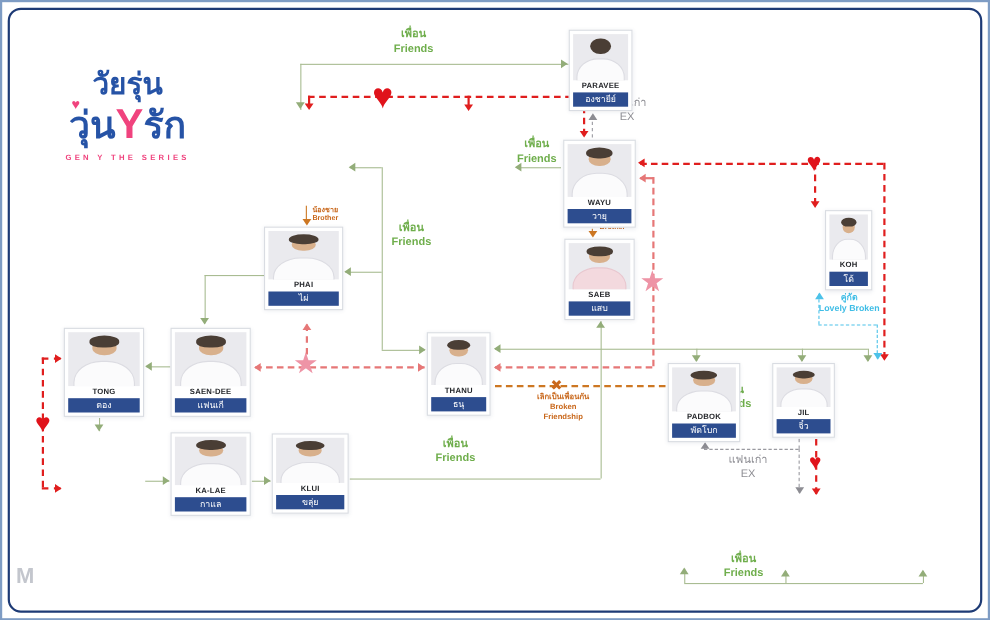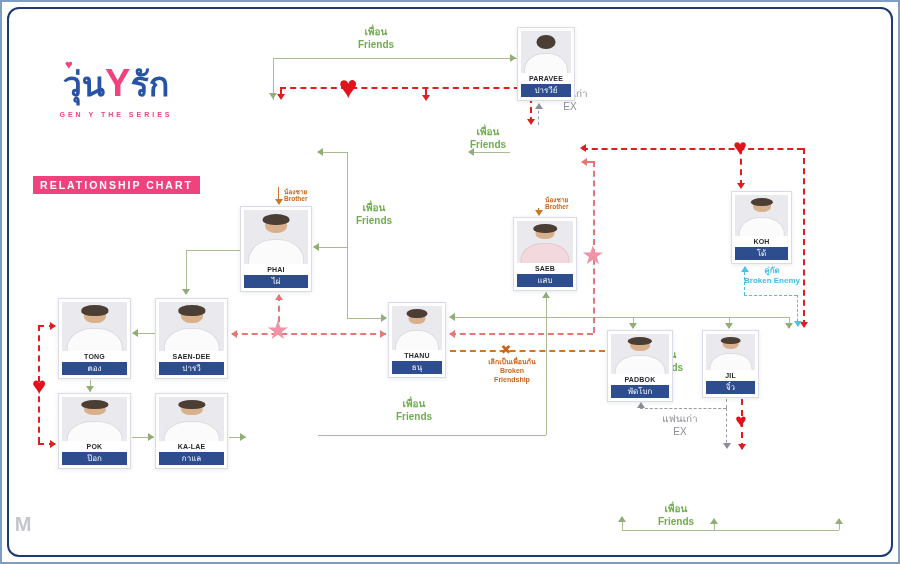--- a/index.html
+++ b/index.html
@@ -74,24 +74,24 @@
   .wm{position:absolute;left:8px;top:514px;width:30px;text-align:center;color:#c3c6cd;z-index:1;}
   .wm .m{font-size:20px;font-weight:bold;line-height:1;}
   .wm .s{font-size:4px;letter-spacing:1px;}
 </style>
 </head>
 <body>
 
 <div class="stage">
 
   <div class="logo">
+    <div class="l1">วัยรุ่น</div>
     <div class="l2"><span class="lh">♥</span><span>วุ่น</span><span class="y">Y</span><span>รัก</span></div>
     <div class="l3">GEN Y THE SERIES</div>
   </div>
-  <div class="banner">RELATIONSHIP CHART</div>
 
   <div class="ln v lg" style="left:273px;top:58px;height:42px"></div>
   <div class="ln h lg" style="left:273px;top:58px;width:244px"></div>
   <i class="ar d cg" style="left:273px;top:99px"></i>
   <i class="ar r cg" style="left:516px;top:58px"></i>
 
   <div class="ln h lg" style="left:470px;top:152px;width:40px"></div>
   <i class="ar l cg" style="left:468px;top:152px"></i>
 
   <div class="ln h lg" style="left:318px;top:152px;width:29px"></div>
@@ -220,21 +220,21 @@
   <div class="lbl orange-s" style="left:284px;top:188px">
     <span>น้องชาย</span>
       <span>Brother</span>
     </div>
   <div class="lbl orange-s" style="left:545px;top:196px">
     <span>น้องชาย</span>
       <span>Brother</span>
     </div>
   <div class="lbl blue" style="left:772px;top:266px">
     <span>คู่กัด</span>
-      <span>Broken Enemy</span>
+      <span>Lovely Broken</span>
     </div>
   <div class="lbl orange-b" style="left:512px;top:357px">
     <span>เลิกเป็นเพื่อนกัน</span>
       <span>Broken</span>
       <span>Friendship</span>
     </div>
   <div class="lbl green" style="left:414px;top:398px">
     <span>เพื่อน</span>
       <span>Friends</span>
     </div>
@@ -250,32 +250,41 @@
     <span>เพื่อน</span>
       <span>Friends</span>
     </div>
 
   <div class="card back" style="left:517px;top:27px;width:58px;height:74px">
     <div class="photo">
         <div class="hair"></div>
         <div class="torso"></div>
       </div>
     <div class="pname">PARAVEE</div>
-    <div class="pthai">ปารวีย์</div>
-  </div>
-  <div class="card" style="left:731px;top:191px;width:61px;height:73px">
+    <div class="pthai">องชายีย์</div>
+  </div>
+  <div class="card" style="left:512px;top:127px;width:66px;height:80px">
+    <div class="photo">
+        <div class="face"></div>
+        <div class="hair"></div>
+        <div class="torso"></div>
+      </div>
+    <div class="pname">WAYU</div>
+    <div class="pthai">วายุ</div>
+  </div>
+  <div class="card" style="left:750px;top:191px;width:43px;height:73px">
     <div class="photo">
         <div class="face"></div>
         <div class="hair"></div>
         <div class="torso"></div>
       </div>
     <div class="pname">KOH</div>
     <div class="pthai">โด้</div>
   </div>
-  <div class="card" style="left:240px;top:206px;width:72px;height:86px">
+  <div class="card" style="left:240px;top:206px;width:72px;height:76px">
     <div class="photo">
         <div class="face"></div>
         <div class="hair"></div>
         <div class="torso"></div>
       </div>
     <div class="pname">PHAI</div>
     <div class="pthai">ไผ่</div>
   </div>
   <div class="card pink" style="left:513px;top:217px;width:64px;height:74px">
     <div class="photo">
@@ -295,48 +304,48 @@
     <div class="pname">TONG</div>
     <div class="pthai">ตอง</div>
   </div>
   <div class="card" style="left:155px;top:298px;width:73px;height:81px">
     <div class="photo">
         <div class="face"></div>
         <div class="hair"></div>
         <div class="torso"></div>
       </div>
     <div class="pname">SAEN-DEE</div>
-    <div class="pthai">ปารวี</div>
+    <div class="pthai">แฟนเกี</div>
   </div>
   <div class="card" style="left:388px;top:302px;width:58px;height:76px">
     <div class="photo">
         <div class="face"></div>
         <div class="hair"></div>
         <div class="torso"></div>
       </div>
     <div class="pname">THANU</div>
     <div class="pthai">ธนุ</div>
   </div>
-  <div class="card" style="left:58px;top:393px;width:73px;height:76px">
-    <div class="photo">
-        <div class="face"></div>
-        <div class="hair"></div>
-        <div class="torso"></div>
-      </div>
-    <div class="pname">POK</div>
-    <div class="pthai">ป๊อก</div>
-  </div>
   <div class="card" style="left:155px;top:393px;width:73px;height:76px">
     <div class="photo">
         <div class="face"></div>
         <div class="hair"></div>
         <div class="torso"></div>
       </div>
     <div class="pname">KA-LAE</div>
     <div class="pthai">กาแล</div>
+  </div>
+  <div class="card" style="left:247px;top:394px;width:70px;height:73px">
+    <div class="photo">
+        <div class="face"></div>
+        <div class="hair"></div>
+        <div class="torso"></div>
+      </div>
+    <div class="pname">KLUI</div>
+    <div class="pthai">ขลุ่ย</div>
   </div>
   <div class="card" style="left:607px;top:330px;width:66px;height:72px">
     <div class="photo">
         <div class="face"></div>
         <div class="hair"></div>
         <div class="torso"></div>
       </div>
     <div class="pname">PADBOK</div>
     <div class="pthai">พัดโบก</div>
   </div>

